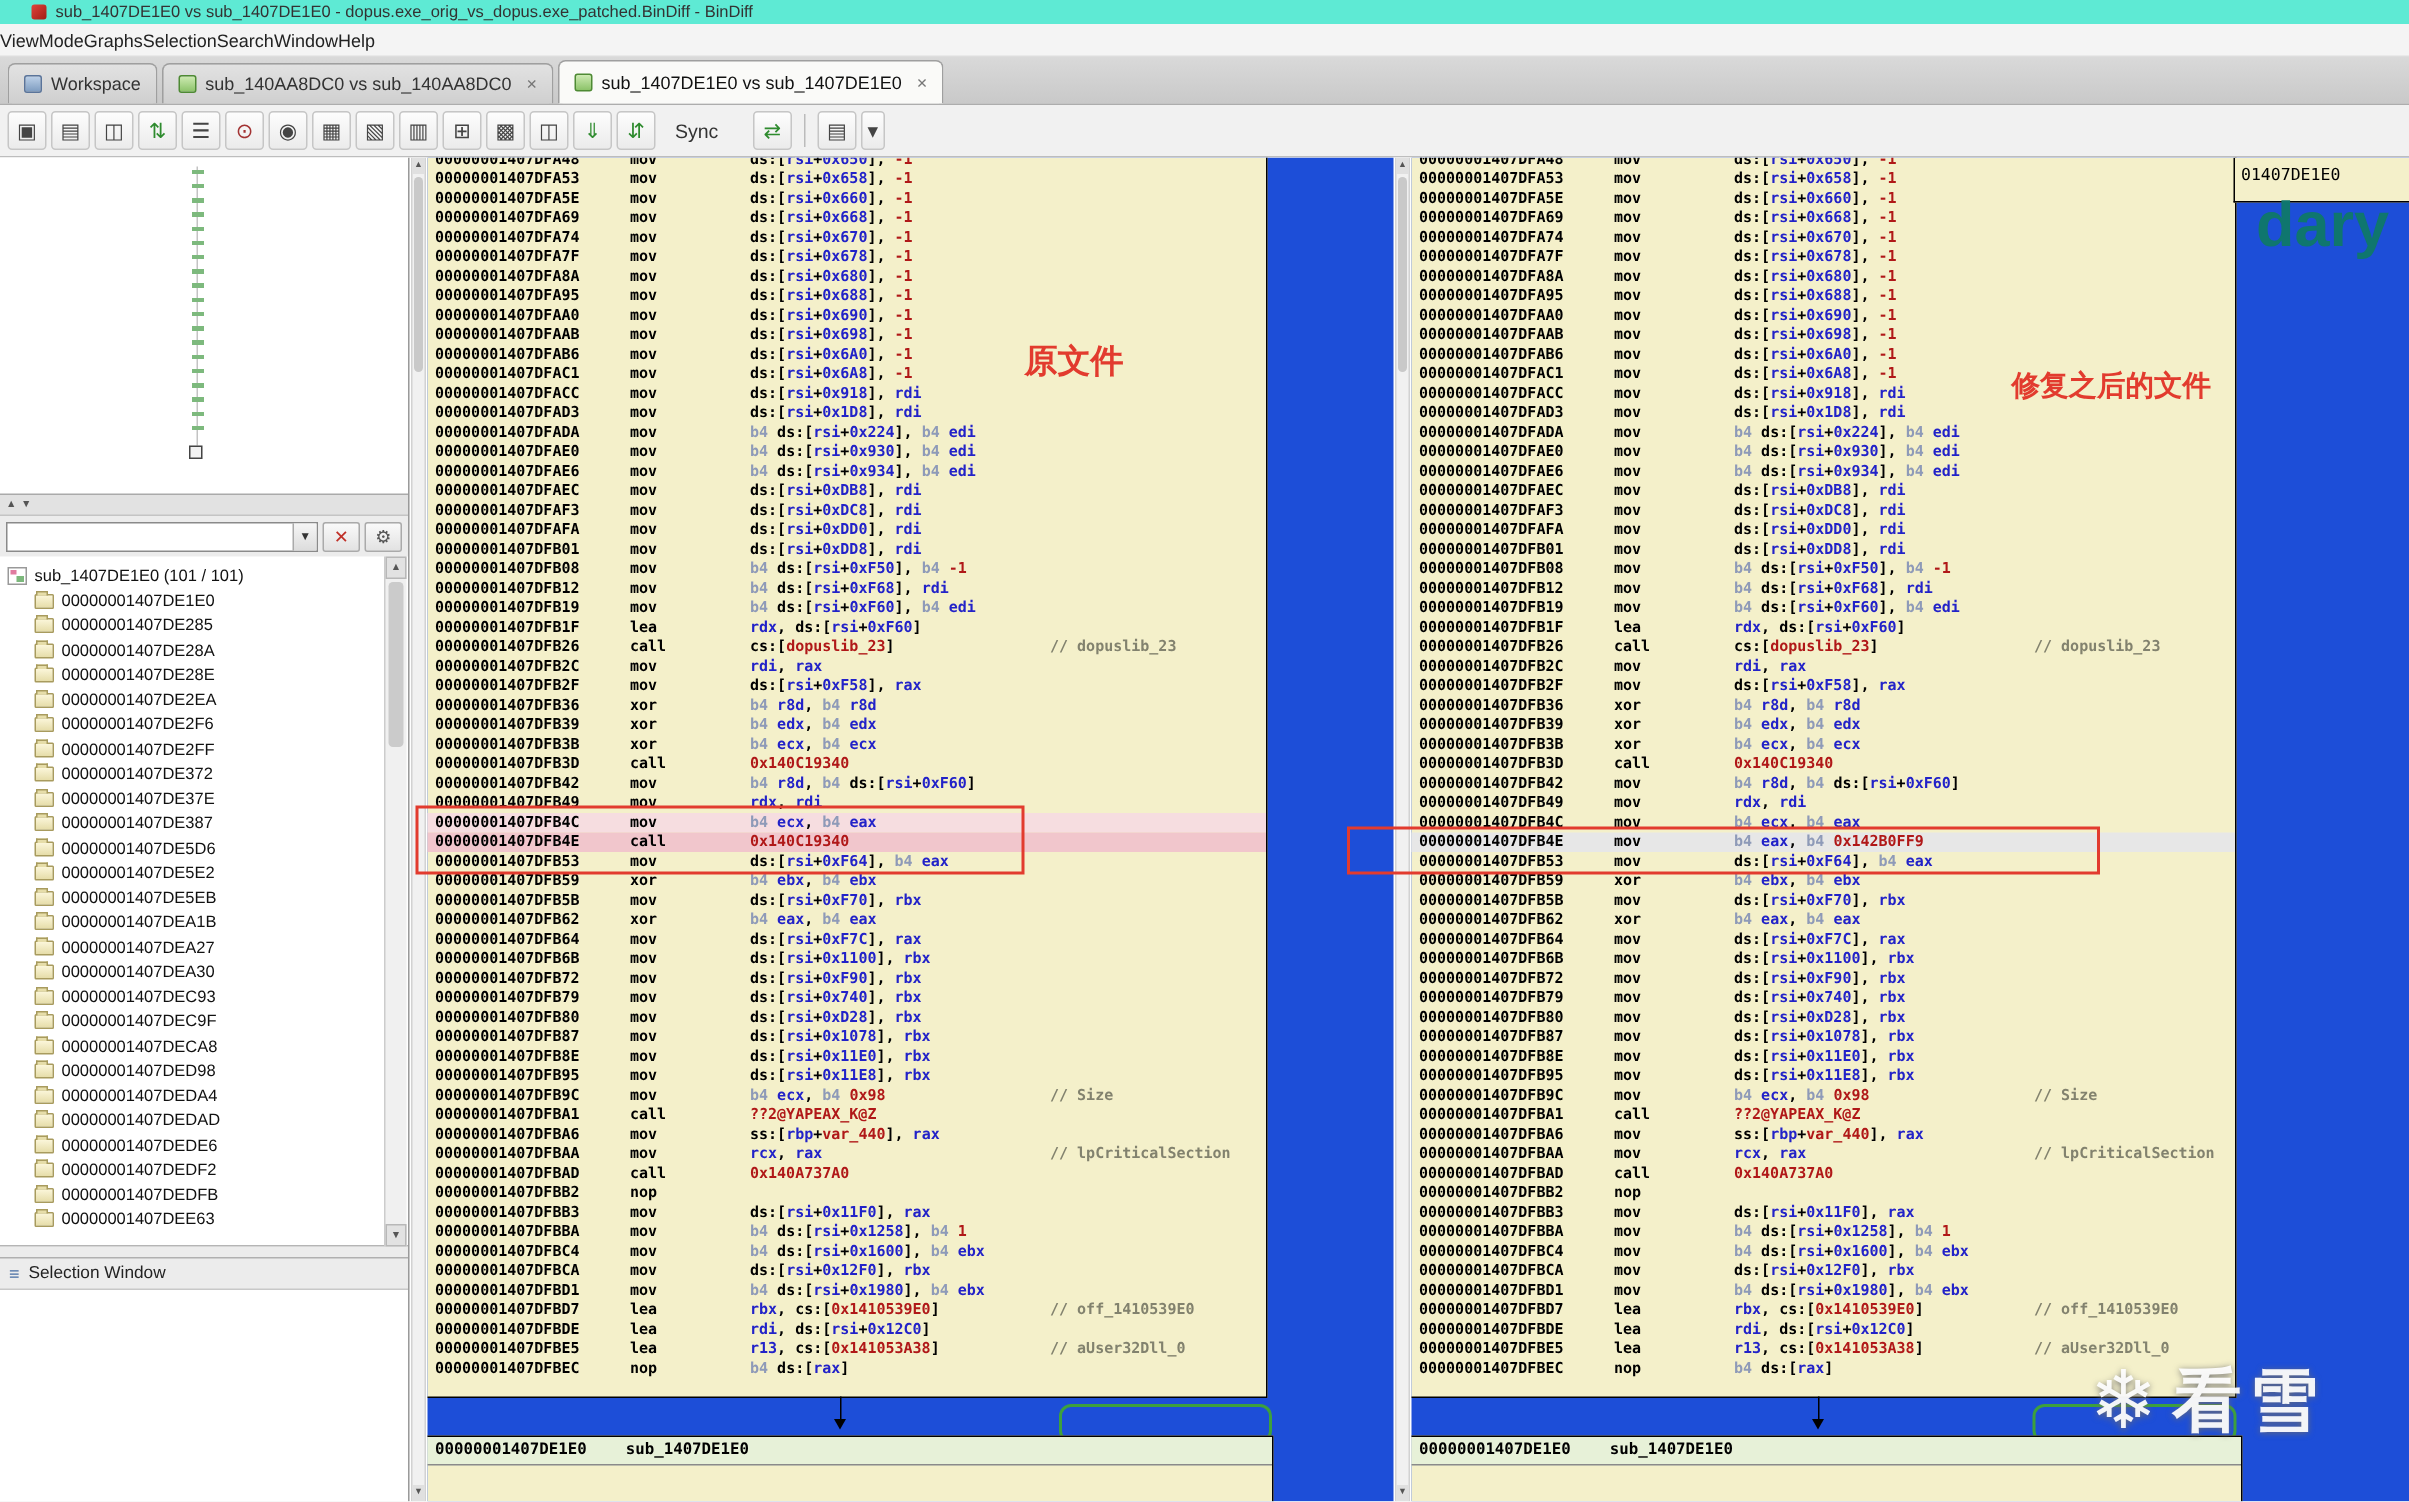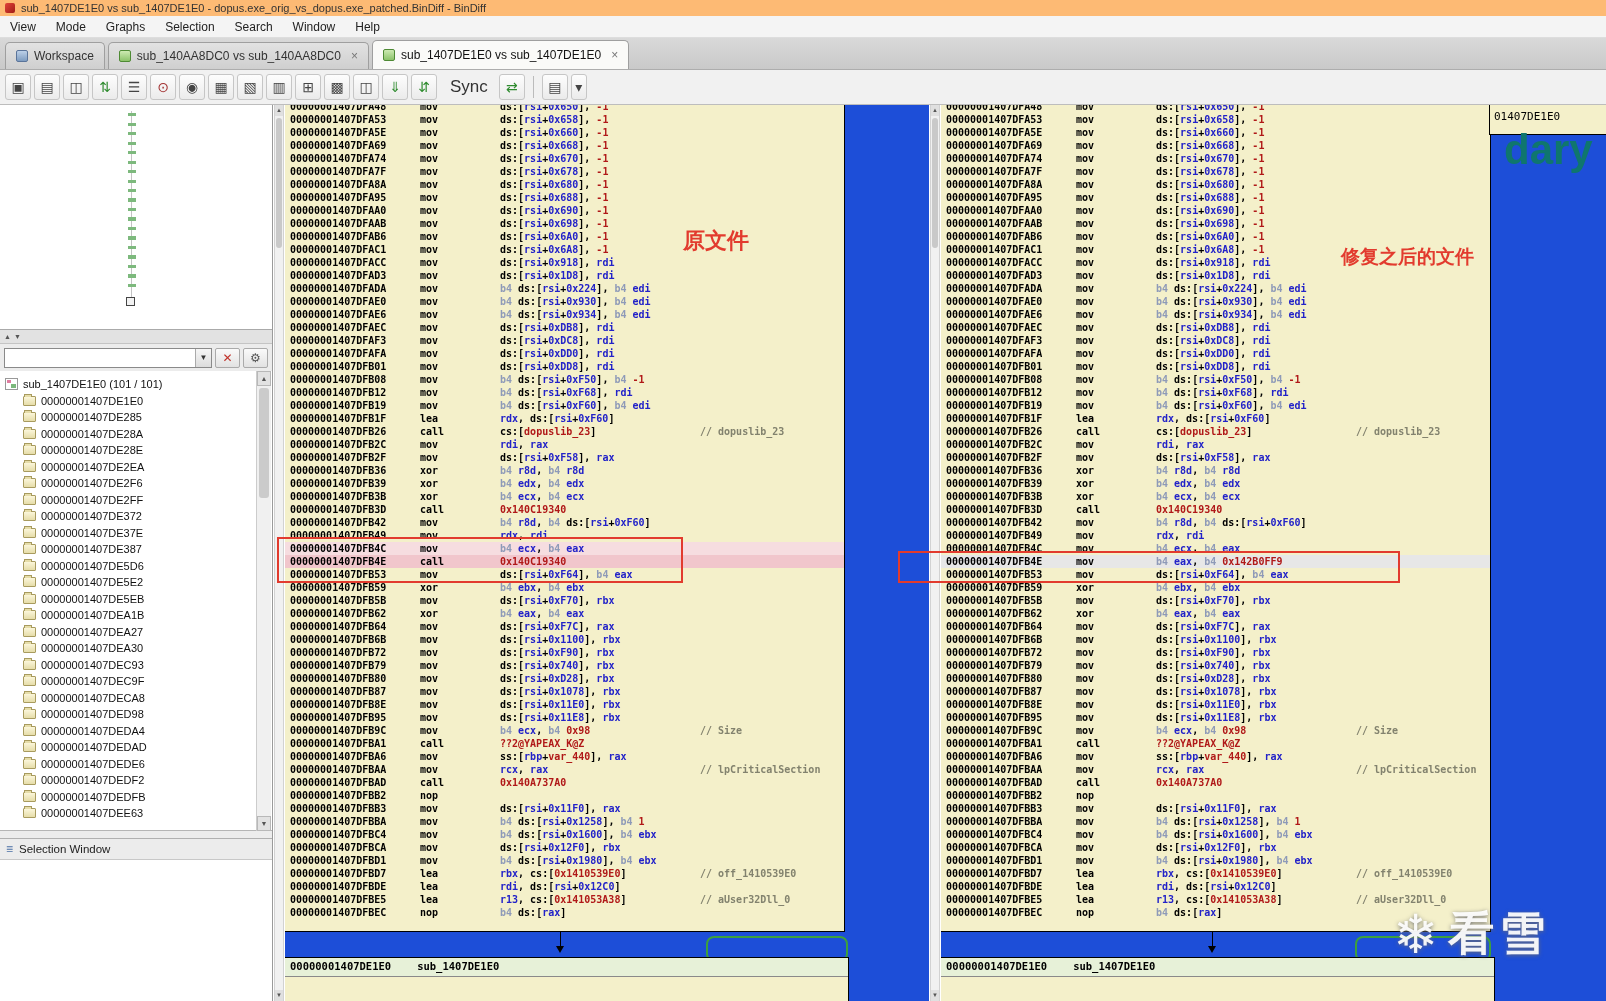--- a/index.html
+++ b/index.html
@@ -1,32 +1,32 @@
 <!DOCTYPE html>
 <html><head>
 <meta charset="utf-8">
 <style>
 *{margin:0;padding:0;box-sizing:border-box}
 html,body{width:1606px;height:1001px;overflow:hidden}
 body{font-family:"Liberation Sans",sans-serif;background:#ececec;position:relative;font-size:12px;color:#222}
-.titlebar{height:16px;display:flex;align-items:center;gap:6px;padding:0 5px;background:#fdba74;font-size:11px;color:#333}
+.titlebar{height:16px;display:flex;align-items:center;gap:6px;padding:0 21px;background:#5eead4;font-size:11px;color:#333}
 .appicon{width:10px;height:10px;background:linear-gradient(135deg,#e0433a,#a11d16);border-radius:2px;flex:0 0 auto}
 .menubar{height:22px;display:flex;align-items:center;background:#f4f4f4;border-bottom:1px solid #ddd;font-size:12px}
-.menubar span{padding:3px 10px;cursor:default}
+.menubar span{padding:3px 0;cursor:default}
 .tabbar{height:32px;background:linear-gradient(#d9d9d9,#c9c9c9);border-bottom:1px solid #adadad;display:flex;align-items:flex-end;padding:3px 5px 0;gap:3px}
 .tab{height:27px;display:flex;align-items:center;gap:6px;padding:0 10px;background:linear-gradient(#e2e2e2,#cfcfcf);border:1px solid #9f9f9f;border-bottom:none;border-radius:5px 5px 0 0;font-size:12px;color:#333;white-space:nowrap}
 .tab.active{background:#fafaf8;height:29px;color:#111}
 .tabclose{color:#777;font-size:12px;margin-left:4px}
 .ticon{width:12px;height:12px;border-radius:2px;flex:0 0 auto}
 .ticon.workspace-icon{background:linear-gradient(#bcd0e8,#7e9cc0);border:1px solid #5a749a}
 .ticon.matched-function-icon{background:linear-gradient(#cdeab2,#8cc36a);border:1px solid #4e8a34}
 .toolbar{height:35px;background:#f1f1f1;border-bottom:1px solid #bdbdbd;display:flex;align-items:center;padding:0 5px;gap:3px}
 .tbtn{width:26px;height:26px;border:1px solid #c6c6c6;background:linear-gradient(#fdfdfd,#ebebeb);border-radius:3px;display:flex;align-items:center;justify-content:center;font-size:14px;color:#444;flex:0 0 auto}
 .tsep{width:1px;height:22px;background:#bbb;margin:0 5px}
-.synclabel{font-size:17px;color:#333;margin:0 8px 0 10px}
+.synclabel{font-size:13px;color:#333;margin:0 20px 0 10px}
 .main{position:absolute;top:105px;left:0;right:0;bottom:0;background:#fff;overflow:hidden}
 
 .sidebar{position:absolute;left:0;top:0;width:273px;height:100%;background:#ececec;border-right:1px solid #9a9a9a}
 .overview{position:absolute;left:0;top:0;width:100%;height:225px;background:#fff;border-bottom:1px solid #aaa}
 .ov-line{position:absolute;left:131px;top:6px;width:1px;height:188px;background:#c3c3c3}
 .ov-chain{position:absolute;left:128px;top:8px;width:8px;height:180px;background:repeating-linear-gradient(180deg,#7db97d 0 3px,rgba(0,0,0,0) 3px 9.5px)}
 .ov-marker{position:absolute;left:126px;top:192px;width:9px;height:9px;border:1px solid #444;background:#f2f2f2}
 .collapse-bar{position:absolute;left:0;top:225px;width:100%;height:14px;background:#e2e2e2;border-bottom:1px solid #c4c4c4;font-size:7px;color:#555;display:flex;gap:3px;align-items:center;padding:0 4px}
 .filterrow{position:absolute;left:0;top:239px;width:100%;height:27px;display:flex;align-items:center;gap:3px;padding:0 4px;background:#ececec}
 .combo{flex:1;height:20px;background:#fff;border:1px solid #8a8a8a;position:relative}

